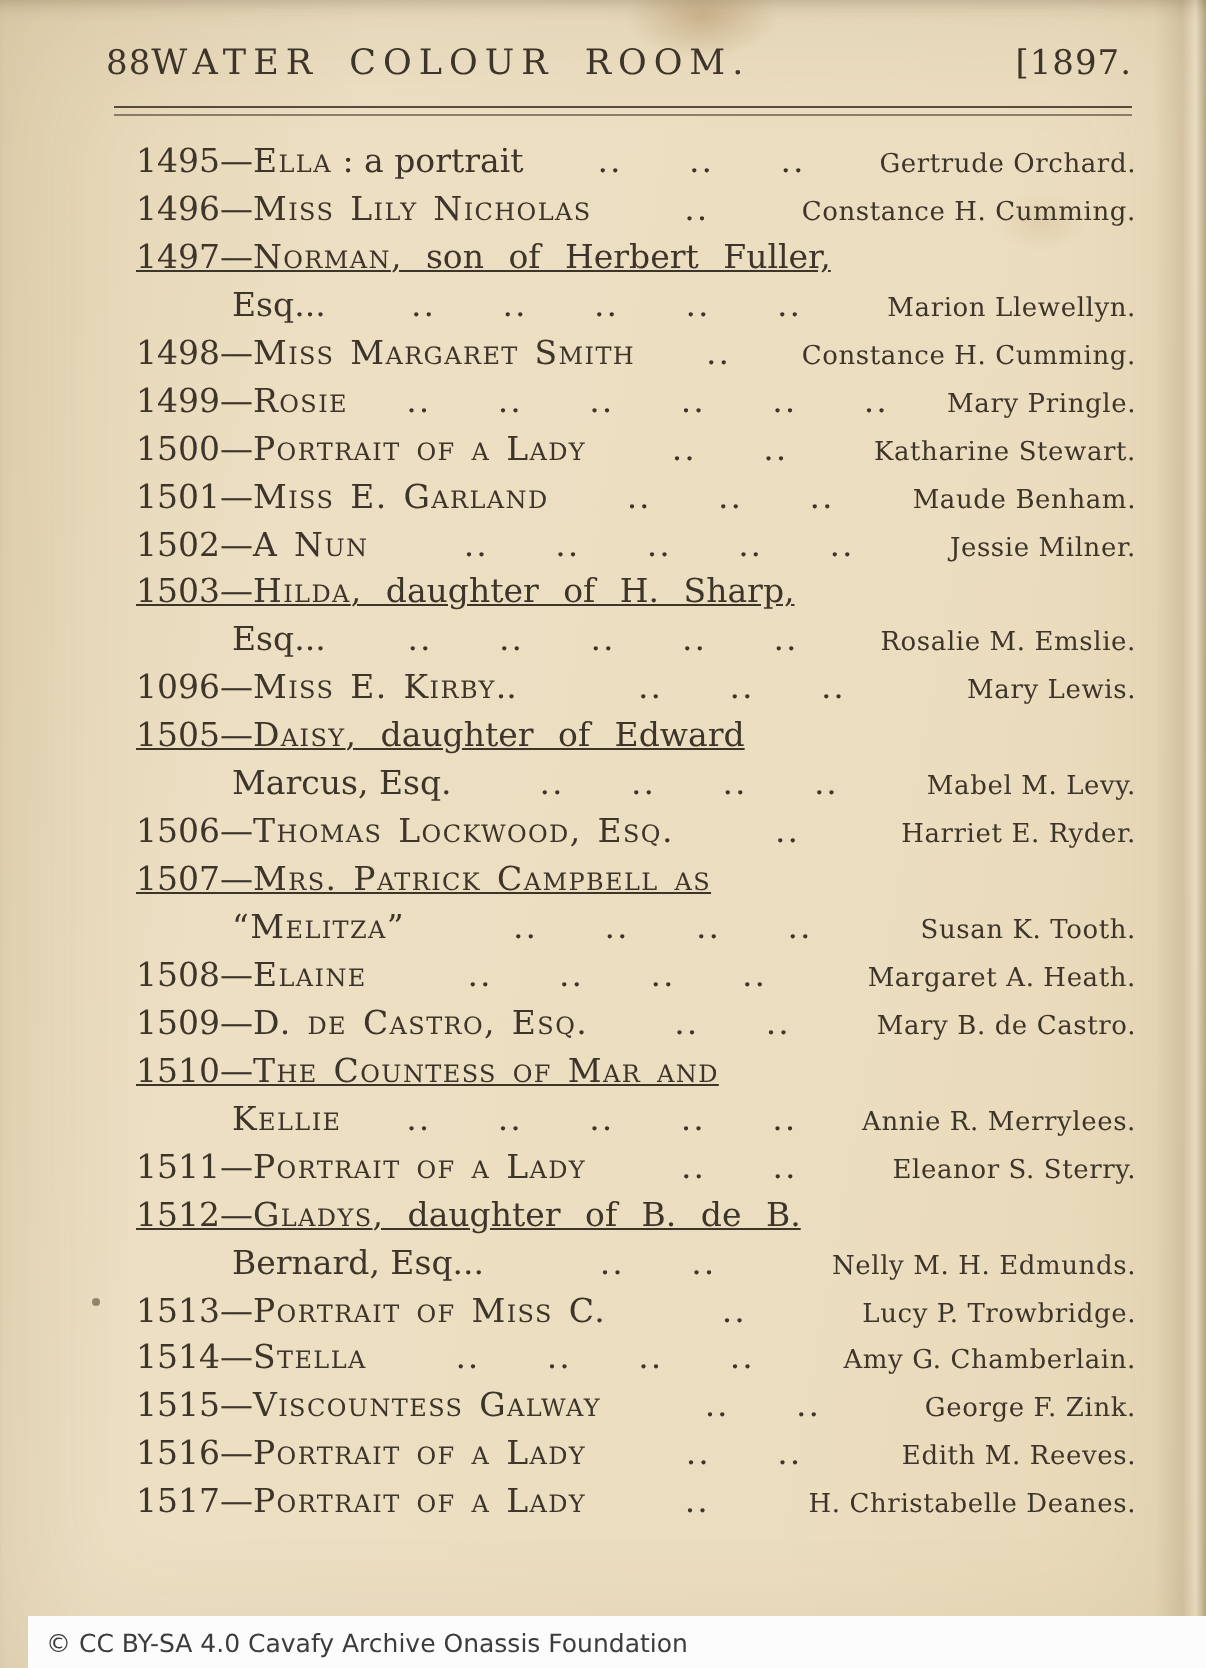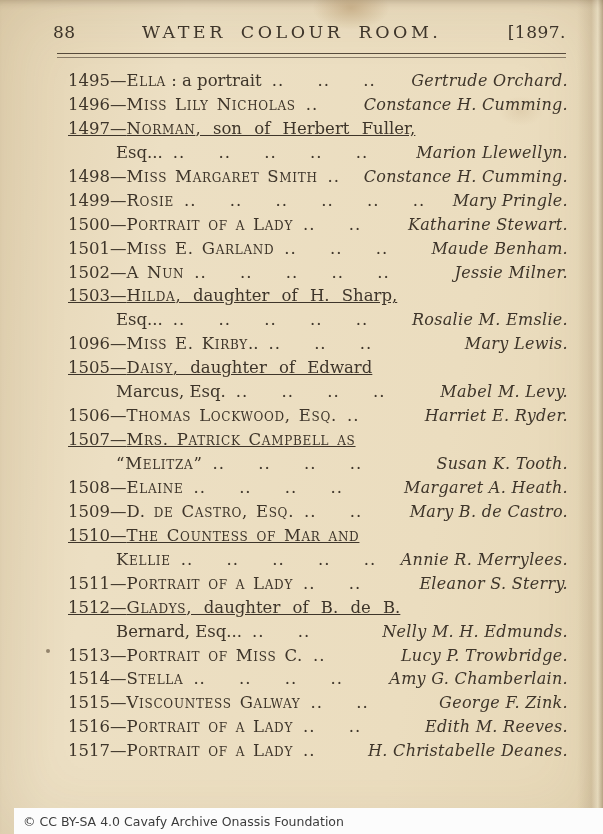--- a/index.html
+++ b/index.html
@@ -29,42 +29,42 @@
   .speck {
     position:absolute; left:46px; top:649px; width:4px; height:4px; border-radius:50%;
     background: rgba(75,58,40,0.55);
   }
   .header {
     position:absolute; top:22px; left:53px; right:37px;
     display:flex; align-items:baseline;
     font-size:17px; letter-spacing:0.5px;
   }
   .header .page-num { flex:0 0 auto; }
-  .header .title { flex:1 1 auto; text-align:center; font-size:17.5px; letter-spacing:3.5px; word-spacing:6px; }
+  .header .title { flex:1 1 auto; font-size:17.5px; letter-spacing:3.5px; word-spacing:6px; }
   .header .year { flex:0 0 auto; }
   .rule {
     position:absolute; top:53px; left:57px; right:37px; height:3px;
     border-top:1.5px solid rgba(62,50,38,0.85);
     border-bottom:1px solid rgba(62,50,38,0.55);
   }
   .list { position:absolute; top:69px; left:68px; right:35px; }
   .row {
     display:flex; align-items:baseline;
     height:23.95px; line-height:23.95px;
-    font-size:16.5px; white-space:nowrap;
+    font-size:16.5px; white-space:nowrap;text-align:center;
   }
   .row.indent { padding-left:48px; }
   .row.wide .left { word-spacing:7px;text-decoration:underline; }
   .left { flex:0 0 auto; }
   .sc { font-variant: small-caps; letter-spacing:0.7px; word-spacing:2px; }
   .leader {
     flex:1 1 auto; min-width:0; overflow:hidden;
     padding:0 10px; word-spacing:27px; letter-spacing:1px;
   }
-  .artist { flex:0 0 auto; font-style:italic; font-size:16px; letter-spacing:0.3px; }
+  .artist { flex:0 0 auto; font-size:13px; letter-spacing:0.3px; }
   .footer {
     position:absolute; left:14px; bottom:0; width:603px; height:26px;
     background: var(--footer-bg, #fcfcfc);
     display:flex; align-items:center;
     box-sizing:border-box; padding-left:9px;
     font-family:"DejaVu Sans", sans-serif;
     font-size:12.5px; color: var(--footer-text, #3c3c3c);
   }
 </style>
 </head>

